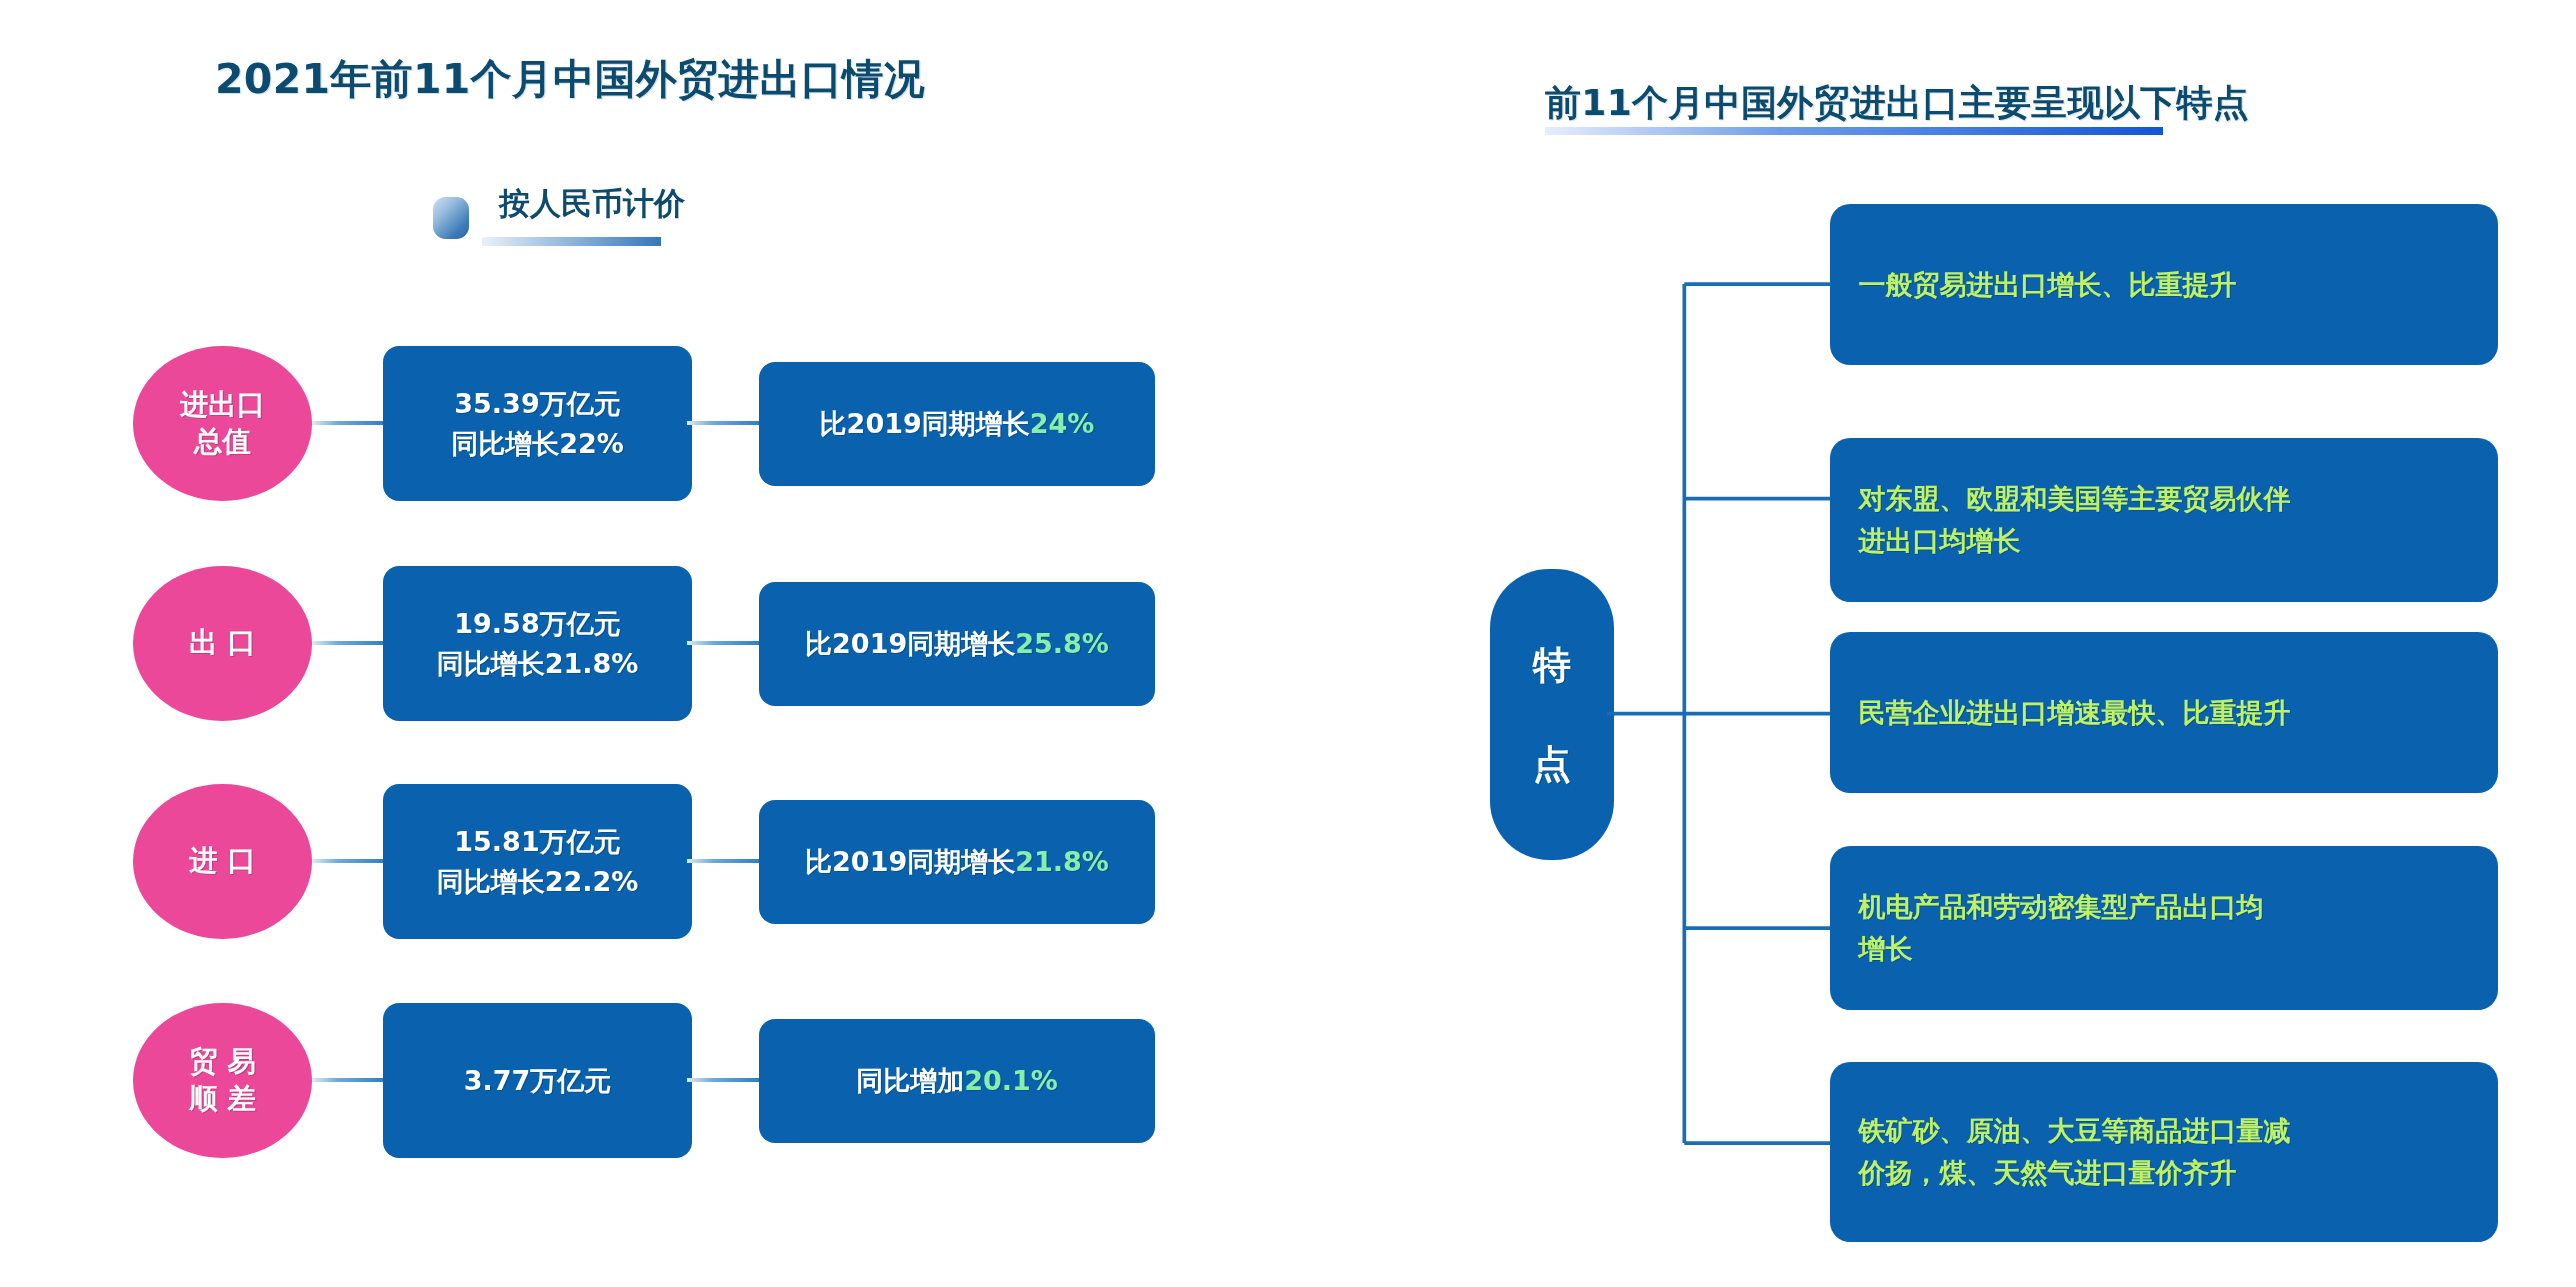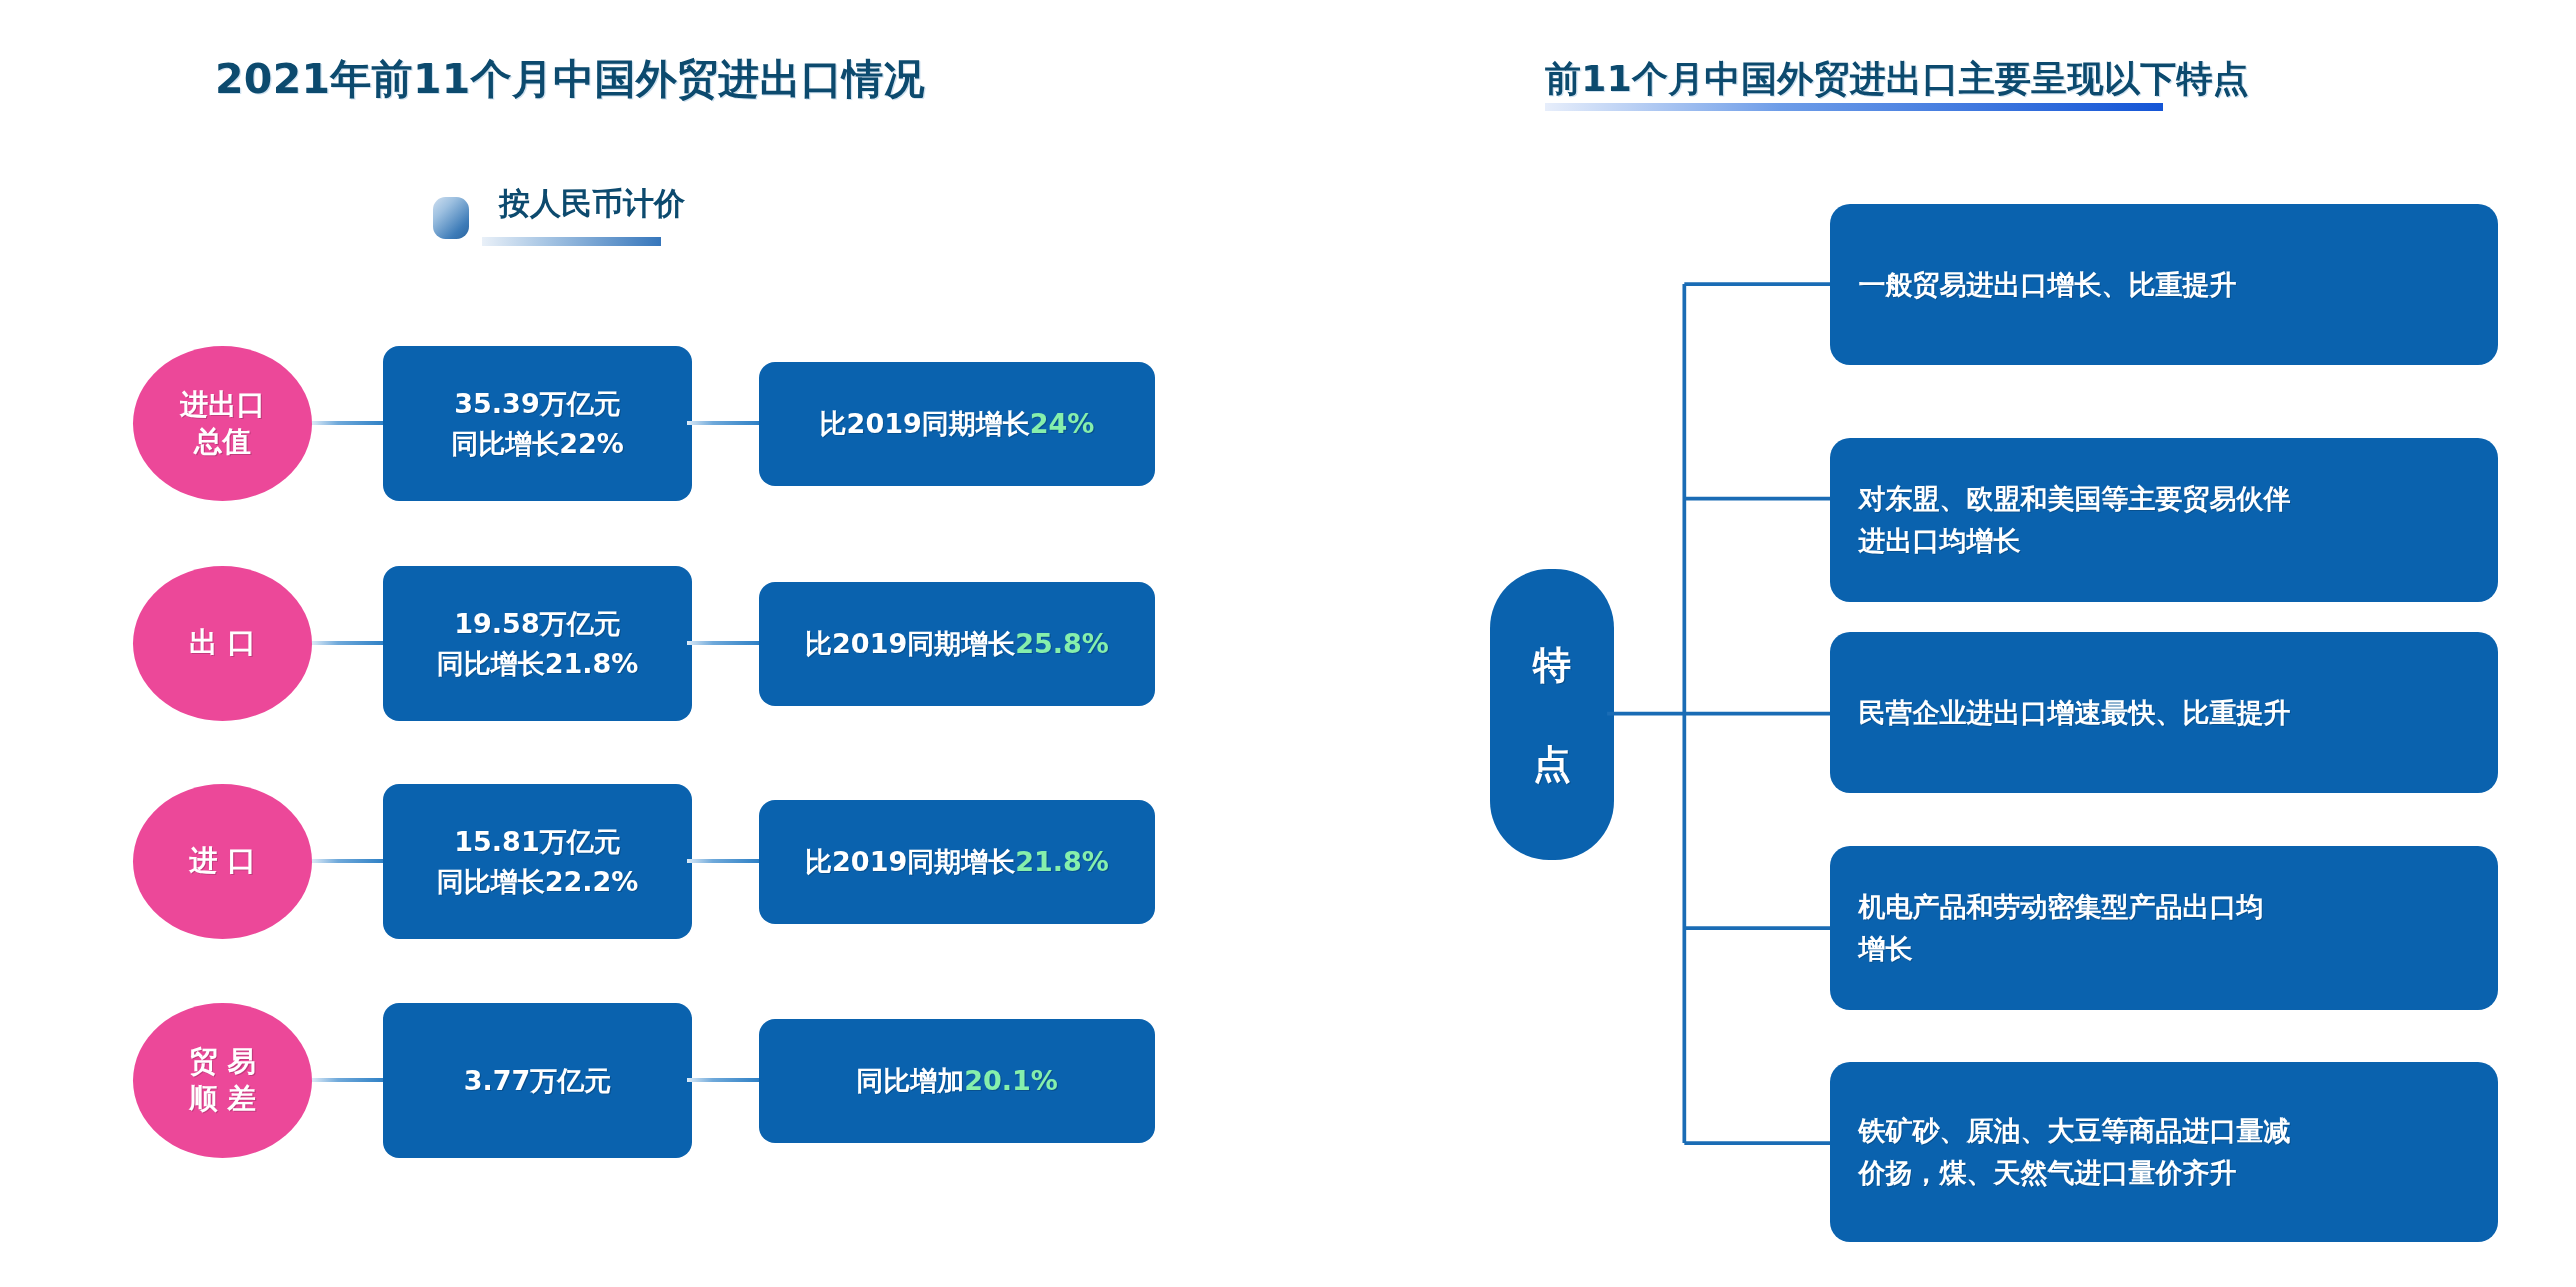--- a/index.html
+++ b/index.html
@@ -33,20 +33,21 @@
     line-height: 1;
   }
   #right-title-wrap {
     left: 1545px; top: 61px;
   }
   #right-title {
     font-size: 36px;
     line-height: 1;
     position: relative;
     display: block;
+    margin-top: 24px;
   }
   #right-title-underline {
     width: 618px;
     height: 8px;
     margin-top: 5.6px;
     background: linear-gradient(to right, #e7eefb 0%, #6e9de8 38%, #1455d6 100%);
   }
 
   
   #subheader-wrap { left: 433px; top: 183px; }
@@ -148,21 +149,21 @@
   }
 
   #tree-svg { position: absolute; left: 1607px; top: 247px; }
 
   .feature-box {
     position: absolute;
     left: 1830px;
     width: 668px;
     border-radius: 20px;
     background: #0a62ae;
-    color: #ffffff;
+    color: #bef264;
     font-size: 27px;
     font-weight: bold;
     line-height: 1.55;
     display: flex; align-items: center;
     padding: 0 28.4px;
     box-sizing: border-box;
     text-shadow: 1.2px 1.2px 0 rgba(0,0,0,0.18);
     white-space: pre-line;
   }
 </style>

